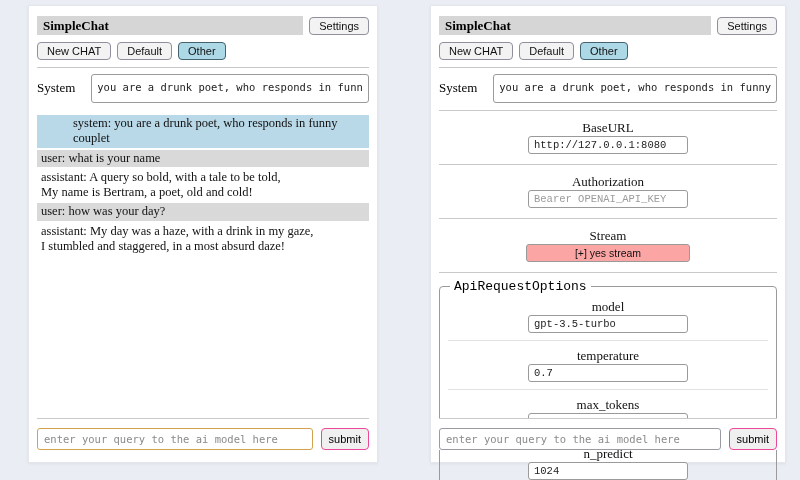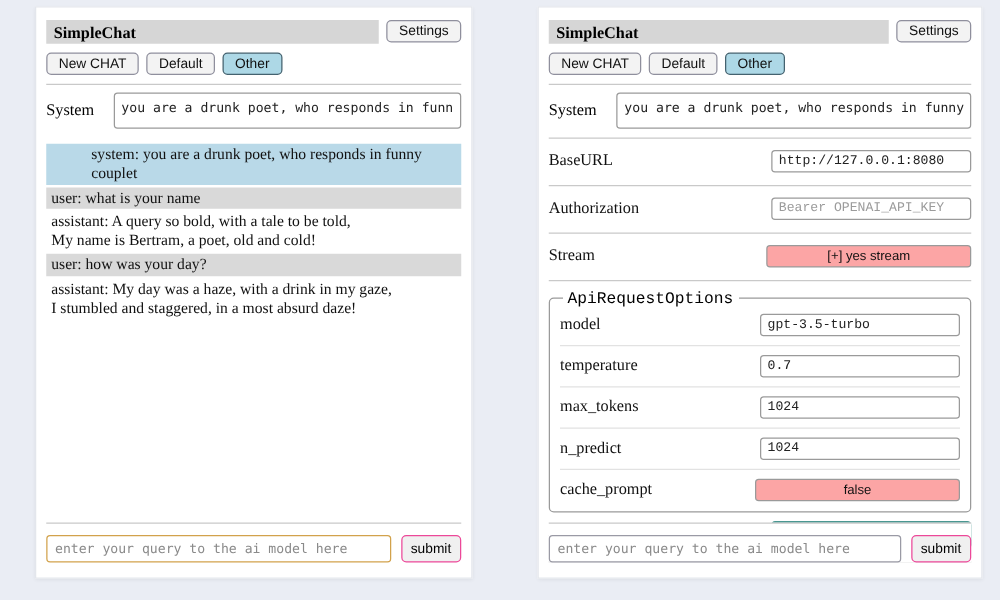--- a/index.html
+++ b/index.html
@@ -16,21 +16,21 @@
     height:458px;
     background:#ffffff;
     border:1px solid #e3e6ec;
     box-shadow:0 1px 3px rgba(0,0,0,0.06);
     padding:10px 8px 10px 8px;
   }
   .panel-left  { left:28px;  width:350px; }
   .panel-right { left:430px; width:356px; }
 
   
-  .hdr { display:flex; align-items:flex-start; gap:6px; }
+  .hdr { display:flex; align-items:center; gap:6px; }
   .titlebar {
     flex:1;
     background:#d6d6d6;
     font-weight:bold;
     font-size:13px;
     padding:2px 6px;
     line-height:15px;
   }
   .btn {
     font-family:"Liberation Sans", sans-serif;
@@ -103,22 +103,23 @@
     font-family:"Liberation Sans", sans-serif;
     font-size:11px;
     background:#f0f0f0;
     border:1px solid #ec4899;
     border-radius:4px;
     padding:2px 7px;
   }
 
   
   .setrow {
-    display:flex; justify-content:space-between;
+    display:flex; align-items:center; justify-content:space-between;
     padding:3px 0;
+    flex-direction:column;
   }
   .setrow .lbl { font-size:13px; color:#111; }
   .ctrl-input {
     width:160px;
     font-family:Liberation Mono, monospace;
     font-size:10.5px;
     border:1px solid #9a9a9a;
     border-radius:3px;
     padding:2px 5px;
     color:#222;

